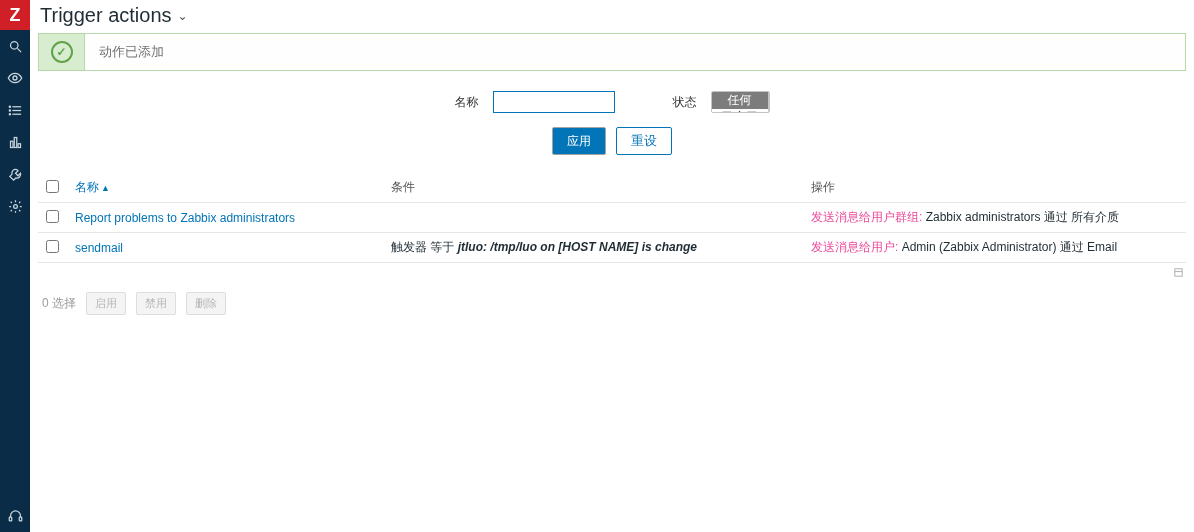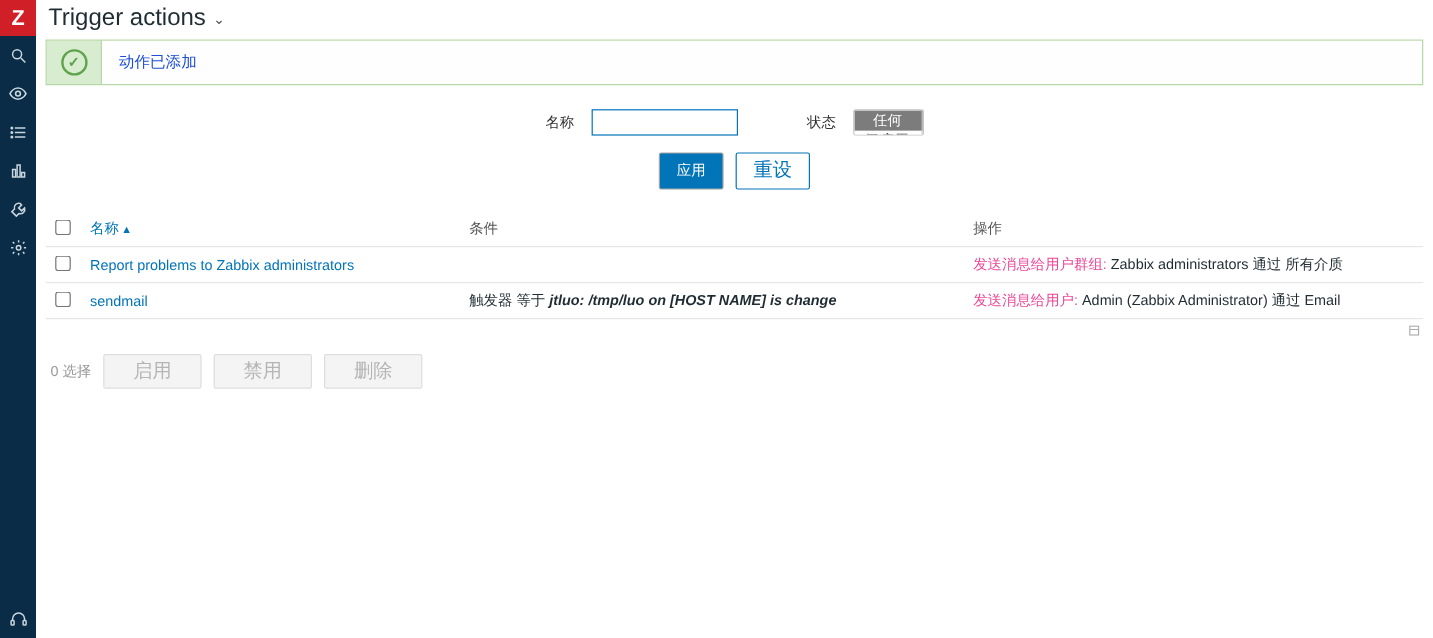--- a/index.html
+++ b/index.html
@@ -14,54 +14,54 @@
   svg { display: block; }
 
   
   .main { flex: 1; padding: 4px 0 0 0; overflow: hidden; border-radius: 31px; }
   .header { display: flex; align-items: center; padding: 0 8px 6px 10px; }
   .page-title { font-size: 20px; color: #1f2c33; font-weight: 400; display: flex; align-items: center; gap: 6px; cursor: pointer; }
   .chev { font-size: 12px; color: #555; }
 
   .success-bar { margin: 0 8px 10px 8px; display: flex; align-items: stretch; border: 1px solid #b7d8a8; background: #e8f3e1; height: 38px; }
   .success-icon { width: 46px; display: flex; align-items: center; justify-content: center; border-right: 1px solid #b7d8a8; background: #d8ecd0; }
-  .success-text { flex: 1; display: flex; align-items: center; padding-left: 14px; font-size: 13px; color: #1d4ed8; background: #fdfefd; border-left: 0; }
+  .success-text { flex: 1; display: flex; align-items: center; padding-left: 14px; font-size: 13px; color: #737373; background: #fdfefd; border-left: 0; }
   .check-ring { width: 22px; height: 22px; border: 2px solid #5fa34b; border-radius: 50%; display: flex; align-items: center; justify-content: center; color: #5fa34b; font-size: 12px; font-weight: bold; }
 
   
   .filter-panel { padding: 10px 8px 12px 8px; }
   .filter-row { display: flex; align-items: center; justify-content: center; gap: 14px; }
   .filter-label { font-size: 12px; color: #333; }
   .text-input { width: 122px; height: 22px; border: 1px solid #0274b8; padding: 0 4px; font-size: 12px; outline: none; }
   .seg { display: inline-flex; border: 1px solid #c4c4c4; border-radius: 2px; overflow: hidden; height: 22px; flex-direction: column; }
   .seg-btn { padding: 0 10px; font-size: 12px; background: #fff; border: none; border-right: 1px solid #c4c4c4; cursor: pointer; color: #333; }
   .seg-btn:last-child { border-right: none; }
   .seg-btn.active { background: #7c7c7c; color: #fff; }
   .filter-buttons { display: flex; justify-content: center; gap: 10px; margin-top: 14px; }
   .btn-primary { background: #0274b8; color: #fff; border: 1px solid #a3a3a3; padding: 4px 14px; font-size: 12px; cursor: pointer; border-radius: 2px; }
-  .btn-secondary { background: #fff; color: #0274b8; border: 1px solid #0274b8; padding: 4px 14px; font-size: 16px; cursor: pointer; border-radius: 2px; }
+  .btn-secondary { background: #fff; color: #0274b8; border: 1px solid #0274b8; padding: 4px 14px; font-size: 13px; cursor: pointer; border-radius: 2px; }
 
   
   .table-wrap { margin: 6px 8px 0 8px; }
   table { width: 100%; border-collapse: collapse; }
   th, td { text-align: left; padding: 6px 8px; border-bottom: 1px solid #e6e6e6; font-size: 12px; vertical-align: middle; }
   th { color: #555; font-weight: 400; }
   th.sort { color: #0274b8; cursor: pointer; }
   .sort-ind { font-size: 9px; margin-left: 2px; }
   td a.link { color: #0274b8; text-decoration: none; margin-top: 11px; }
   .col-check { width: 28px; }
   .col-name { width: 316px; }
   .col-cond { width: 420px; }
   .bold { font-weight: 400; color: #ec4899; }
   .italic { font-style: italic; font-weight: bold; }
   .table-foot { display:flex; justify-content:flex-end; padding:4px 2px; color:#aaa; font-size:10px; }
 
   
   .bulk { padding: 10px 12px; display: flex; align-items: center; gap: 10px; color: #999; font-size: 12px; }
-  .bulk-btn { background: #f4f4f4; color: #b5b5b5; border: 1px solid #ddd; padding: 3px 24px; font-size: 16px; border-radius: 2px; cursor: default; }
+  .bulk-btn { background: #f4f4f4; color: #b5b5b5; border: 1px solid #ddd; padding: 3px 8px; font-size: 11px; border-radius: 2px; cursor: default; }
 
   input[type=checkbox] { width: 13px; height: 13px; cursor: pointer; }
 </style>
 </head>
 <body>
 
 <div class="layout">
   <div class="sidebar">
     <div class="logo">
         <span>Z</span>

